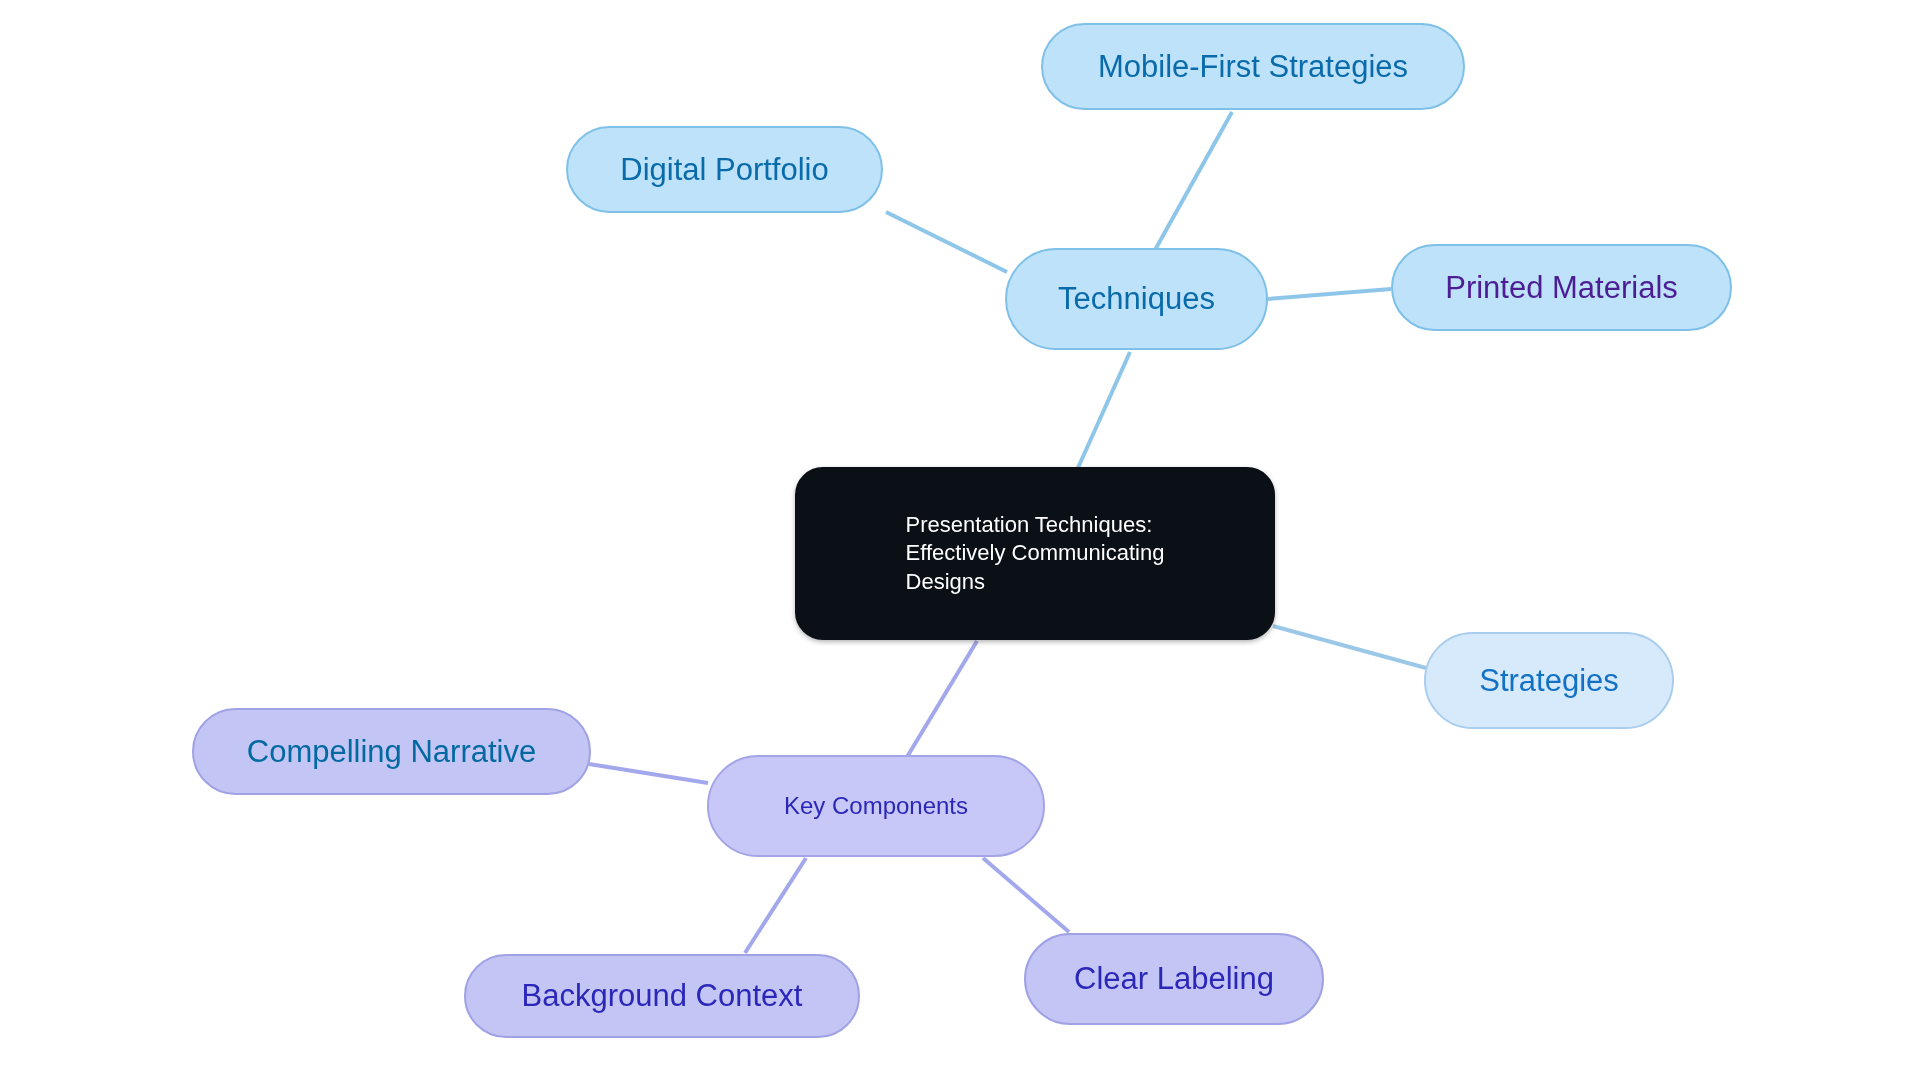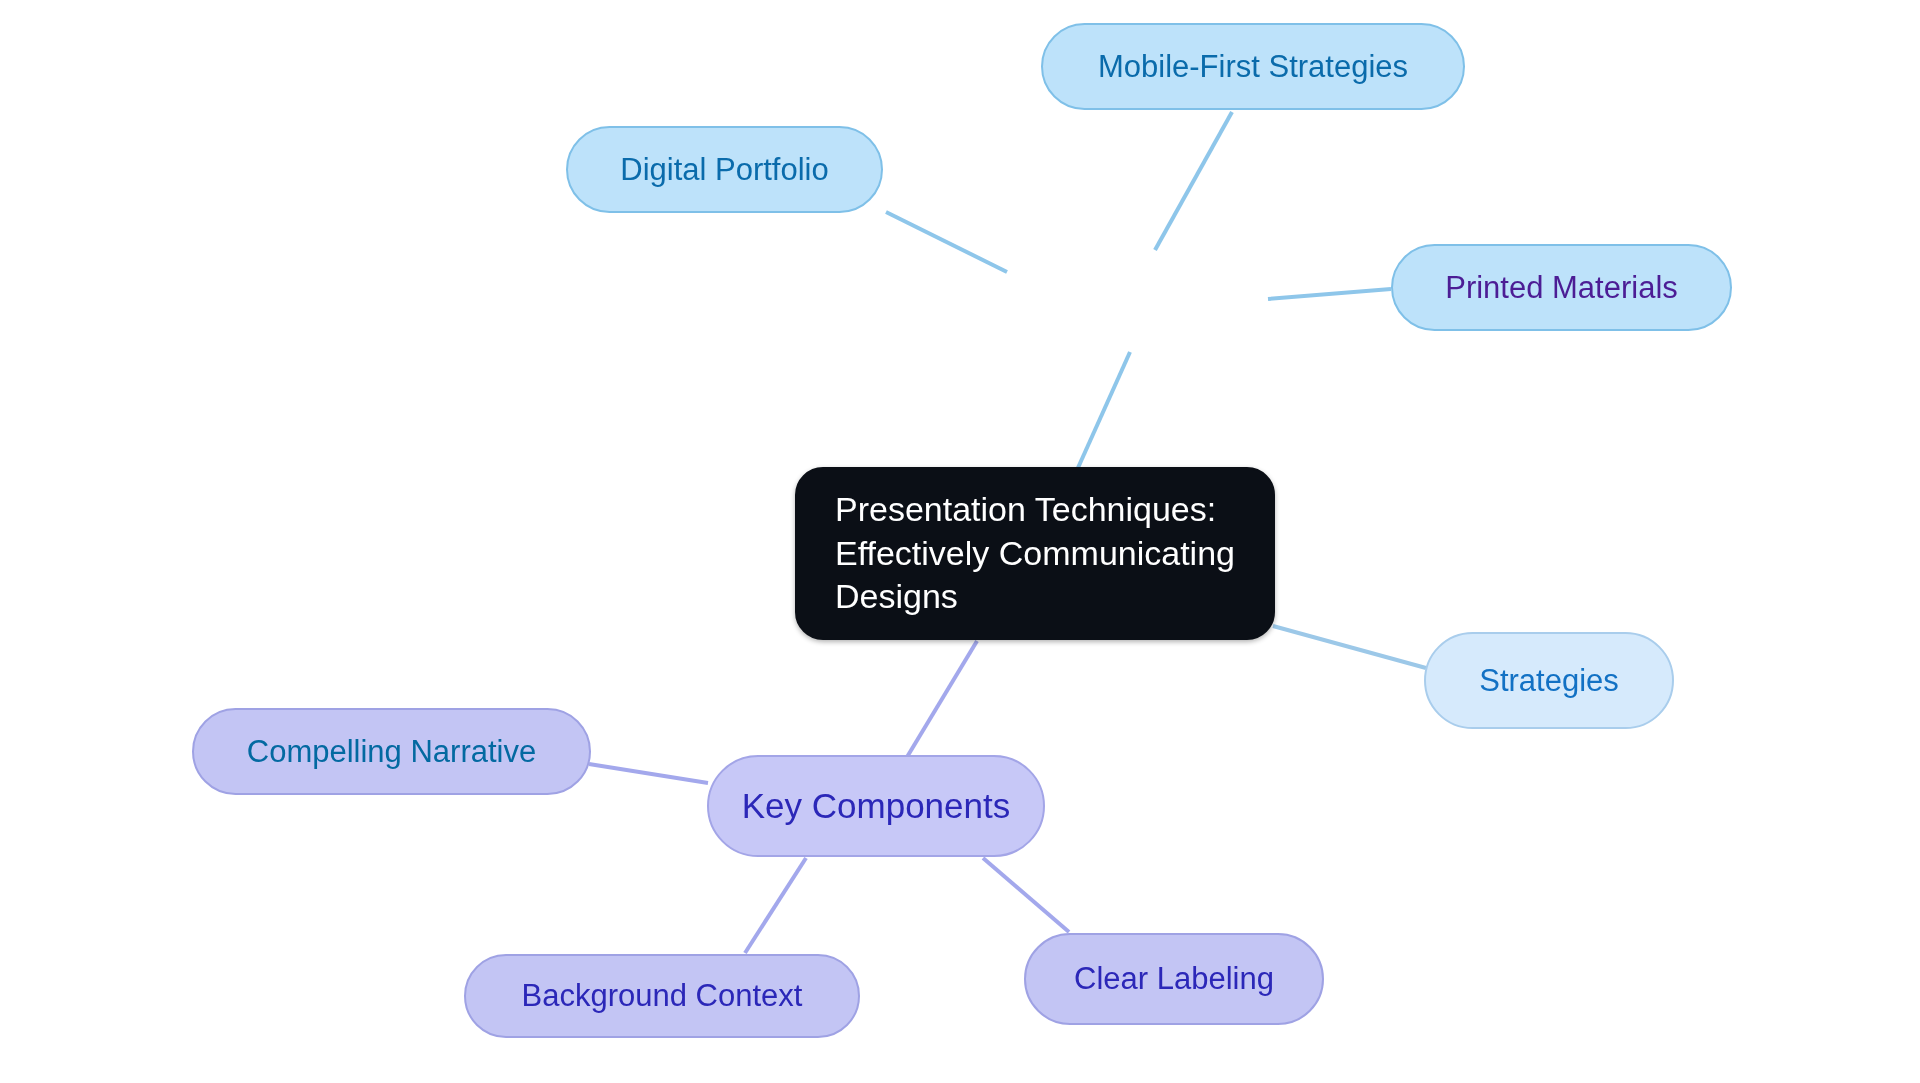--- a/index.html
+++ b/index.html
@@ -38,21 +38,21 @@
     border-width: 2px;
     line-height: 1.28;
     white-space: pre-line;
     z-index: 2;
   }
   .node-root {
     background: #0b0f16;
     border-color: #0b0f16;
     color: #ffffff;
     border-radius: 28px;
-    font-size: 34px;
+    font-size: 22px;
     padding: 10px 28px;
     box-shadow: 0 2px 5px rgba(0,0,0,0.30);
   }
   .node-blue {
     background: #bde2fa;
     border-color: #7fc0e8;
     color: #0a6bab;
     border-radius: 52px;
     font-size: 31px;
     padding: 8px 20px;
@@ -63,21 +63,21 @@
     color: #1271c4;
     border-radius: 52px;
     font-size: 31px;
     padding: 16px 20px;
   }
   .node-purple {
     background: #c7c8f7;
     border-color: #a3a5e7;
     color: #2b27b8;
     border-radius: 52px;
-    font-size: 35px;
+    font-size: 24px;
     padding: 4px 20px;
   }
   .node-purple-branch {
     background: #c3c5f4;
     border-color: #9fa2e4;
     color: #2b27b8;
     border-radius: 52px;
     font-size: 31px;
     padding: 8px 20px;
   }
@@ -96,20 +96,21 @@
       <line x1="977" y1="641" x2="907" y2="757" stroke="#a3a8ec" stroke-width="4" stroke-linecap="butt"></line>
       <line x1="708" y1="783" x2="589" y2="764" stroke="#a3a8ec" stroke-width="4" stroke-linecap="butt"></line>
       <line x1="806" y1="858" x2="745" y2="953" stroke="#a3a8ec" stroke-width="4" stroke-linecap="butt"></line>
       <line x1="983" y1="858" x2="1069" y2="932" stroke="#a3a8ec" stroke-width="4" stroke-linecap="butt"></line>
     </svg>
 
   <div class="node node-root" id="node-root" style="left: 795px; top: 467px; width: 480px; height: 173px; background: rgb(11, 15, 22); color: rgb(255, 255, 255);">Presentation Techniques:
 Effectively Communicating
 Designs</div>
 
+  <div class="node node-blue" id="node-techniques" style="left: 1005px; top: 248px; width: 263px; height: 102px; background: rgb(189, 226, 250); border-color: rgb(127, 192, 232); color: rgb(10, 107, 171);">Techniques</div>
   <div class="node node-blue" id="node-mobile-first-strategies" style="left: 1041px; top: 23px; width: 424px; height: 87px; background: rgb(189, 226, 250); border-color: rgb(127, 192, 232); color: rgb(10, 107, 171);">Mobile-First Strategies</div>
   <div class="node node-blue" id="node-digital-portfolio" style="left: 566px; top: 126px; width: 317px; height: 87px; background: rgb(189, 226, 250); border-color: rgb(127, 192, 232); color: rgb(10, 107, 171);">Digital Portfolio</div>
   <div class="node node-blue" id="node-printed-materials" style="left: 1391px; top: 244px; width: 341px; height: 87px; background: rgb(189, 226, 250); border-color: rgb(127, 192, 232); color: #4c1d95;">Printed Materials</div>
 
   <div class="node node-blue-light" id="node-strategies" style="left: 1424px; top: 632px; width: 250px; height: 97px; background: rgb(214, 234, 252); border-color: rgb(169, 205, 236); color: rgb(18, 113, 196);">Strategies</div>
 
   <div class="node node-purple" id="node-key-components" style="left: 707px; top: 755px; width: 338px; height: 102px; background: rgb(199, 200, 247); border-color: rgb(163, 165, 231); color: rgb(43, 39, 184);">Key Components</div>
   <div class="node node-purple-branch" id="node-compelling-narrative" style="left: 192px; top: 708px; width: 399px; height: 87px; background: rgb(195, 197, 244); border-color: rgb(159, 162, 228); color: #0369a1;">Compelling Narrative</div>
   <div class="node node-purple-branch" id="node-background-context" style="left: 464px; top: 954px; width: 396px; height: 84px; background: rgb(195, 197, 244); border-color: rgb(159, 162, 228); color: rgb(43, 39, 184);">Background Context</div>
   <div class="node node-purple-branch" id="node-clear-labeling" style="left: 1024px; top: 933px; width: 300px; height: 92px; background: rgb(195, 197, 244); border-color: rgb(159, 162, 228); color: rgb(43, 39, 184);">Clear Labeling</div>

